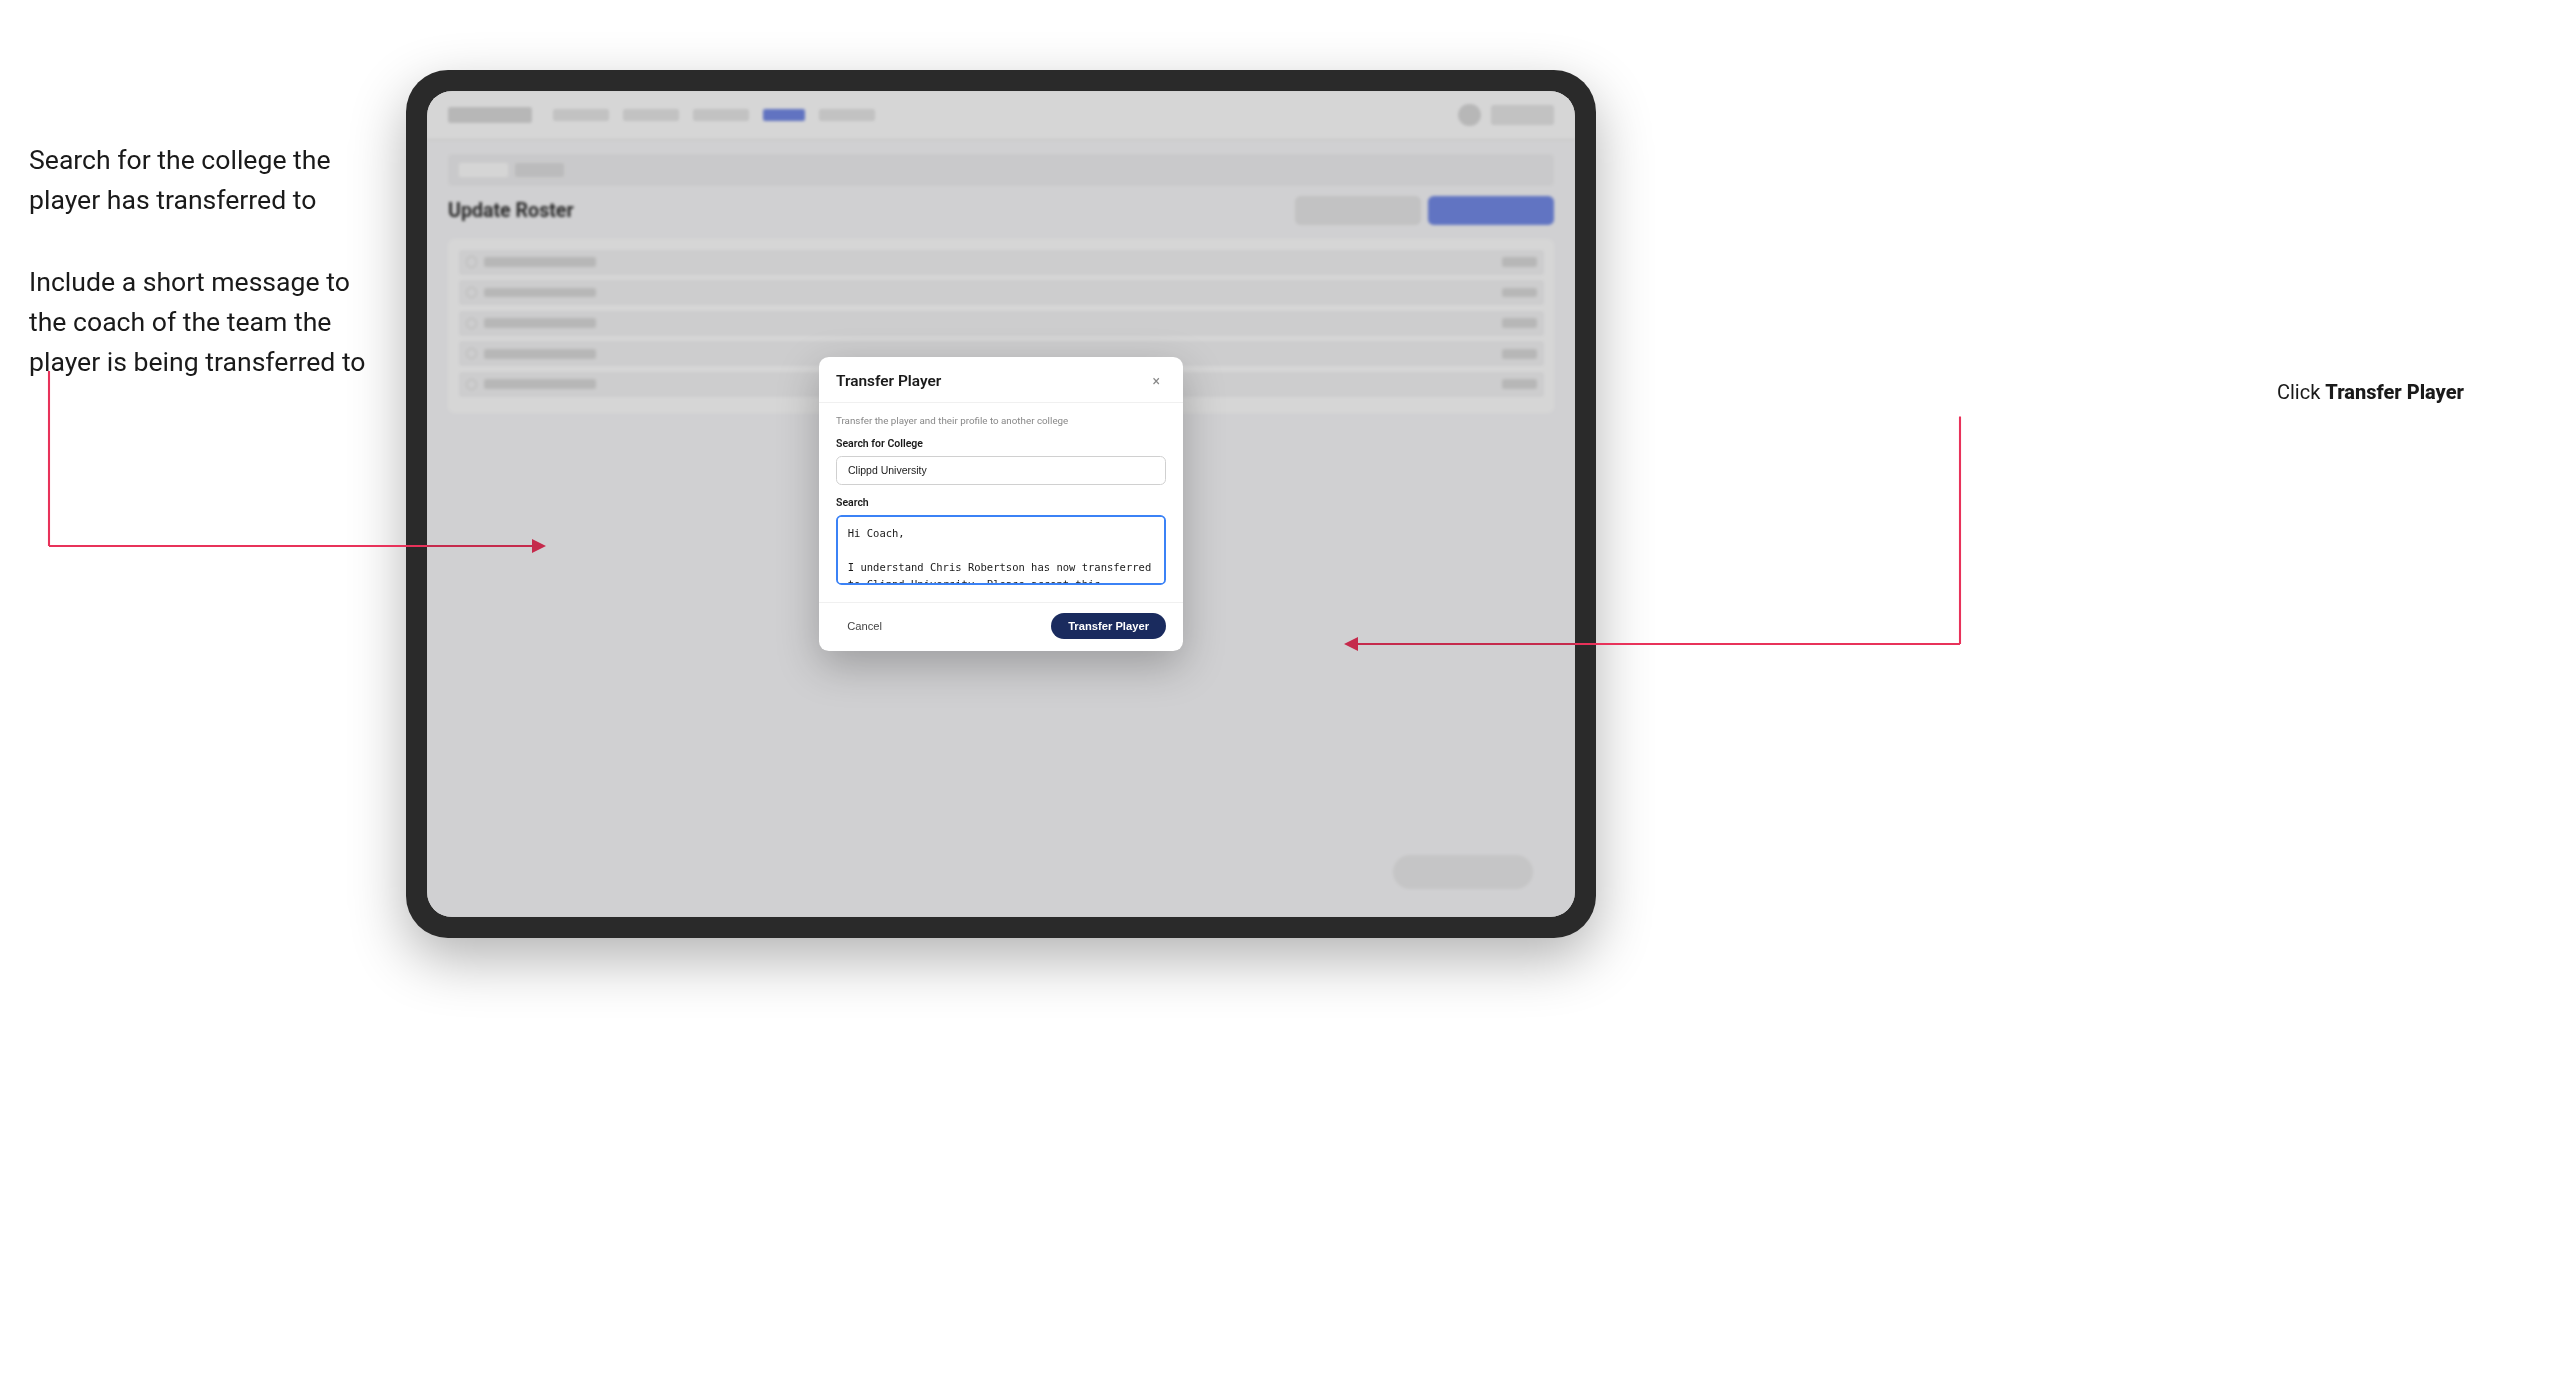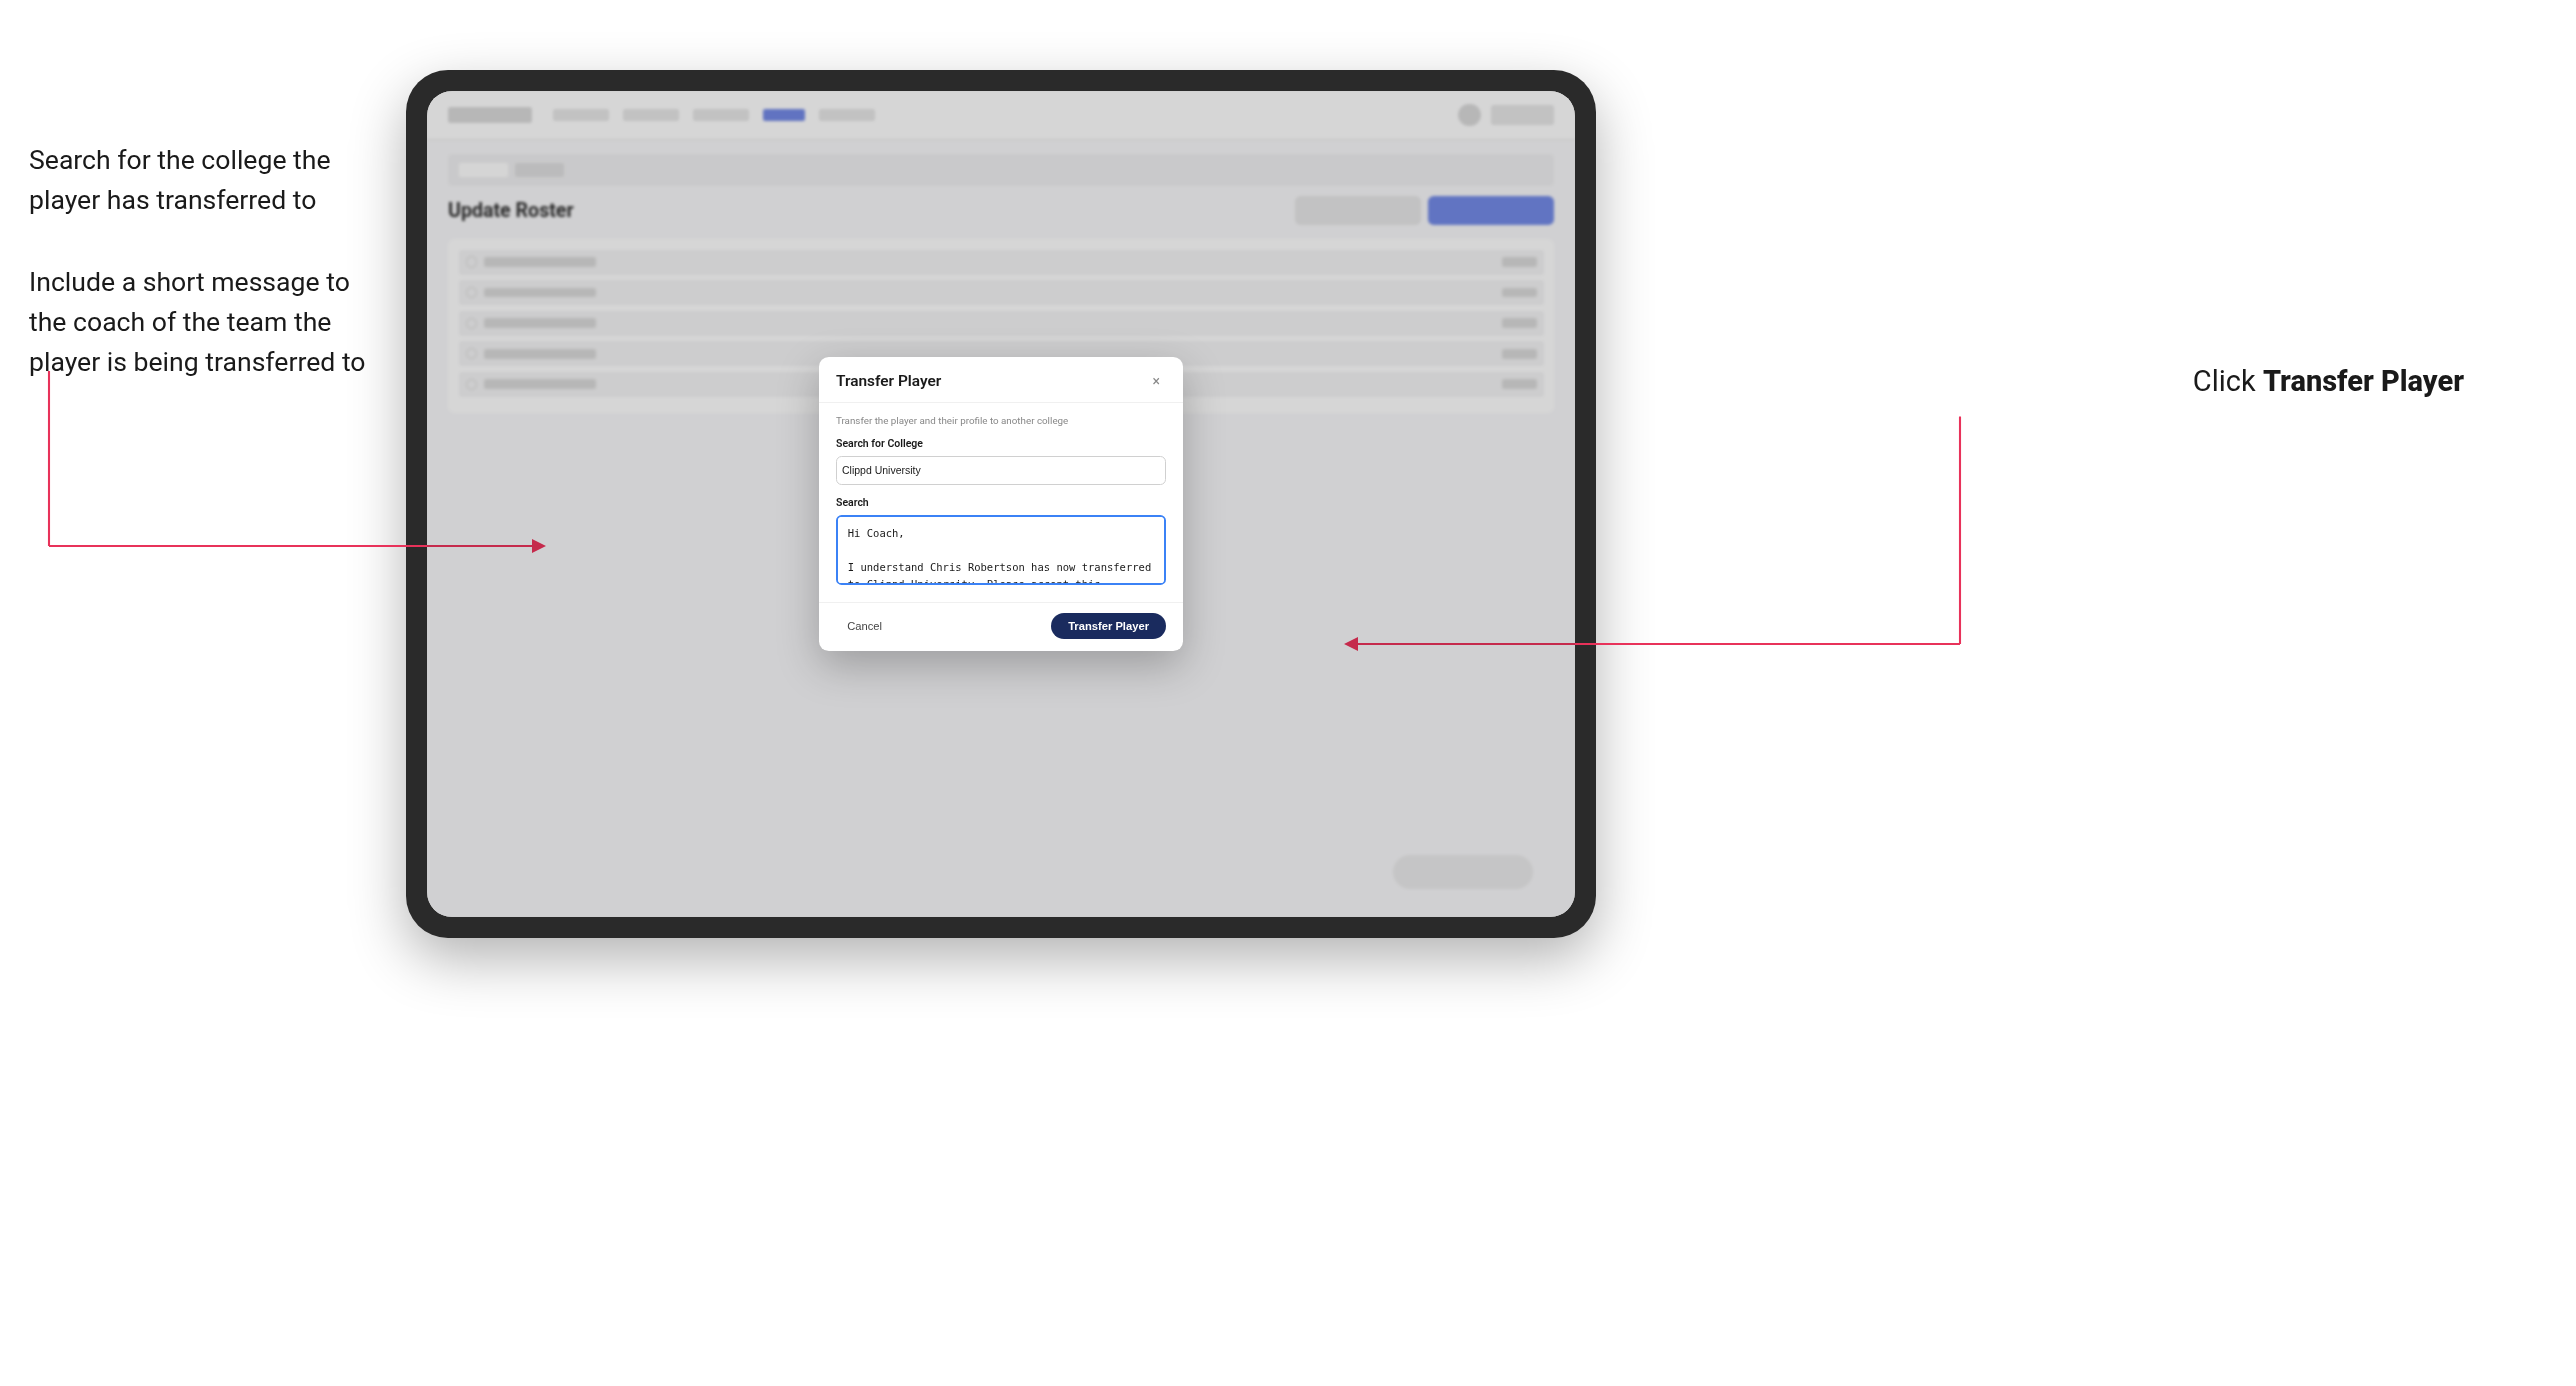--- a/index.html
+++ b/index.html
@@ -25,22 +25,22 @@
       color: #1a1a1a;
     }
     .annotation-text.second {
       margin-top: 42px;
     }
 
     
     .annotation-right {
       position: absolute;
       right: 112px;
-      top: 364px;
-      font-size: 29px;
+      top: 380px;
+      font-size: 20px;
       color: #1a1a1a;
       white-space: nowrap;
     }
     .annotation-right strong {
       font-weight: 800;
     }
 
     
     .tablet {
       position: absolute;
@@ -294,21 +294,21 @@
       color: #1a1a1a;
       margin-bottom: 5.6px;
       display: block;
     }
 
     .form-input {
       width: 100%;
       height: 29px;
       border: 1px solid #d0d0d0;
       border-radius: 5.6px;
-      padding: 0 5px;
+      padding: 0 11px;
       font-size: 10.5px;
       color: #1a1a1a;
       margin-bottom: 11.2px;
       outline: none;
     }
 
     .form-textarea {
       width: 100%;
       height: 70px;
       border: 2px solid #3b82f6;

